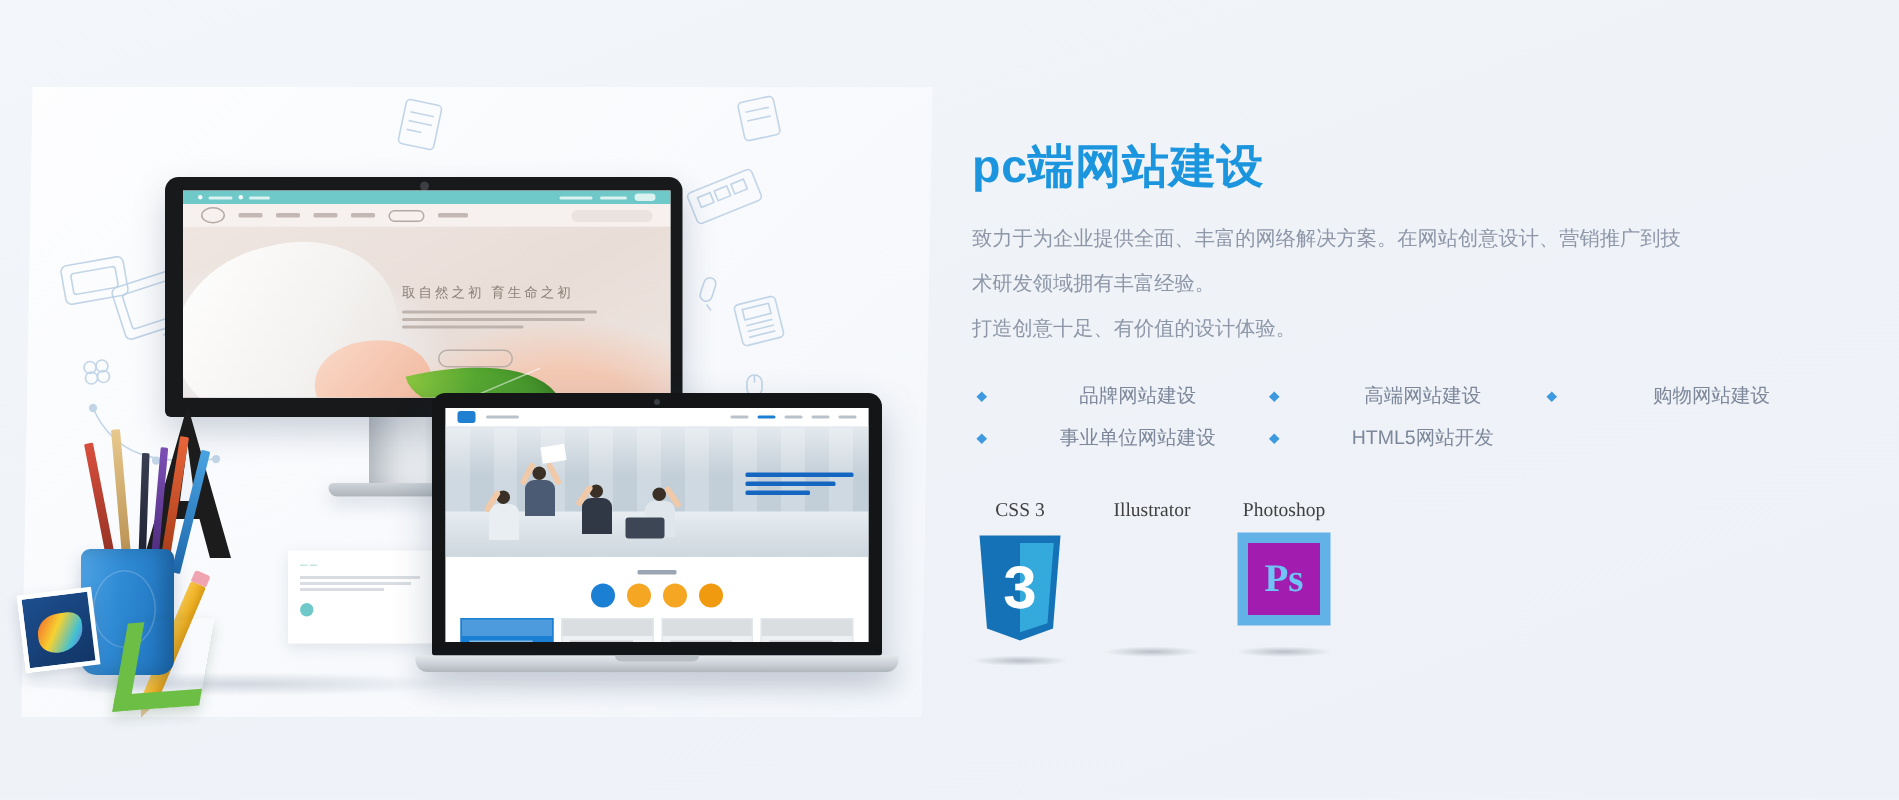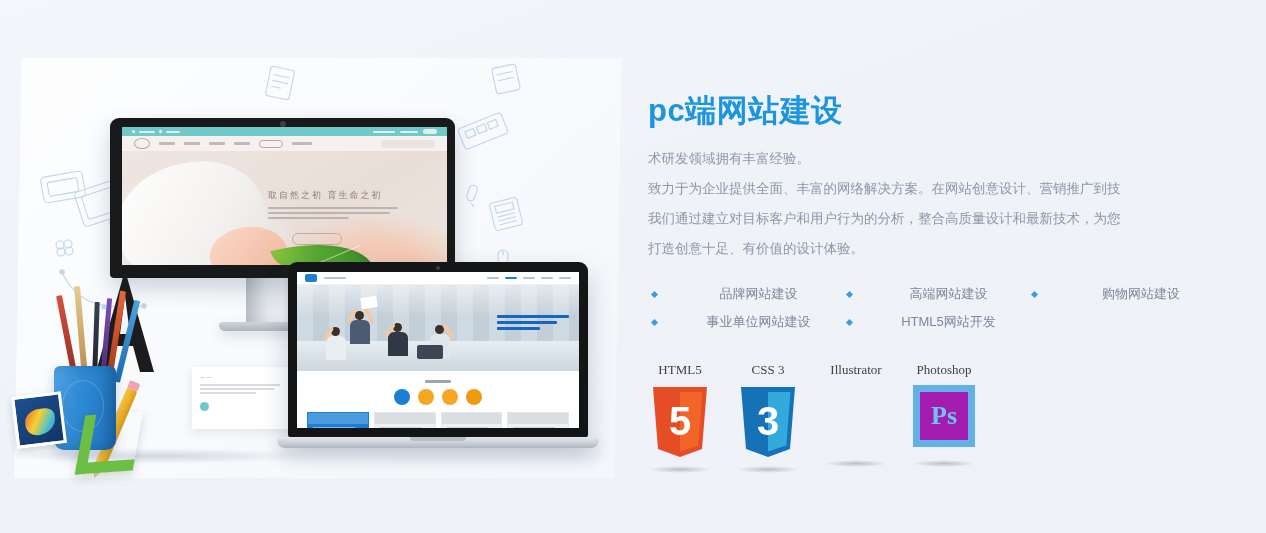--- a/index.html
+++ b/index.html
@@ -484,46 +484,35 @@
       <div class="cup"></div>
       <div class="ruler"></div>
       <div class="photo"></div>
     </div>
   </div>
 
   <div id="panel">
     <h1 id="title">pc端网站建设</h1>
 
     <div class="para">
+      <p>致力于为企业提供全面、丰富的网络解决方案。在网站创意设计、营销推广到技</p>
       <p>术研发领域拥有丰富经验。</p>
-      <p>致力于为企业提供全面、丰富的网络解决方案。在网站创意设计、营销推广到技</p>
-      <p>我们通过建立对目标客户和用户行为的分析，整合高质量设计和最新技术，为您</p>
       <p>打造创意十足、有价值的设计体验。</p>
     </div>
 
     <ul id="features">
       <li>品牌网站建设</li>
       <li>高端网站建设</li>
       <li>购物网站建设</li>
       <li>事业单位网站建设</li>
       <li>HTML5网站开发</li>
     </ul>
 
     <div id="badges">
 
-      <div class="badge">
-        <div class="lbl">HTML5</div>
-        <svg class="shield" viewBox="0 0 64 74">
-          <path d="M5 2 L59 2 L54 64 L32 72 L10 64 Z" fill="#e44d26"></path>
-          <path d="M32 7 L54.5 7 L50.3 60.5 L32 66.5 Z" fill="#f16529"></path>
-          <path d="M32 17 L18 17 L19 29 L32 29 L32 38 L24.5 38 L24 33 L15.5 33 L16.8 46 L32 50 L32 41 L40 38.8 L41 29 L32 29 Z" fill="#fff" opacity="0"></path>
-          <text x="32" y="50" text-anchor="middle" font-family="Liberation Sans, sans-serif" font-size="40" font-weight="bold" fill="#ffffff">5</text>
-        </svg>
-        <div class="badge-shadow"></div>
-      </div>
 
       <div class="badge">
         <div class="lbl">CSS 3</div>
         <svg class="shield" viewBox="0 0 64 74">
           <path d="M5 2 L59 2 L54 64 L32 72 L10 64 Z" fill="#1572b6"></path>
           <path d="M32 7 L54.5 7 L50.3 60.5 L32 66.5 Z" fill="#33a9dc"></path>
           <text x="32" y="50" text-anchor="middle" font-family="Liberation Sans, sans-serif" font-size="40" font-weight="bold" fill="#ffffff">3</text>
         </svg>
         <div class="badge-shadow"></div>
       </div>

